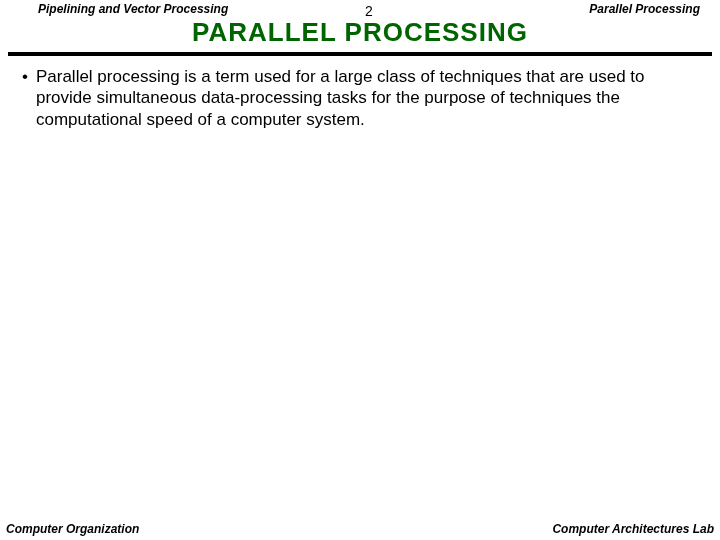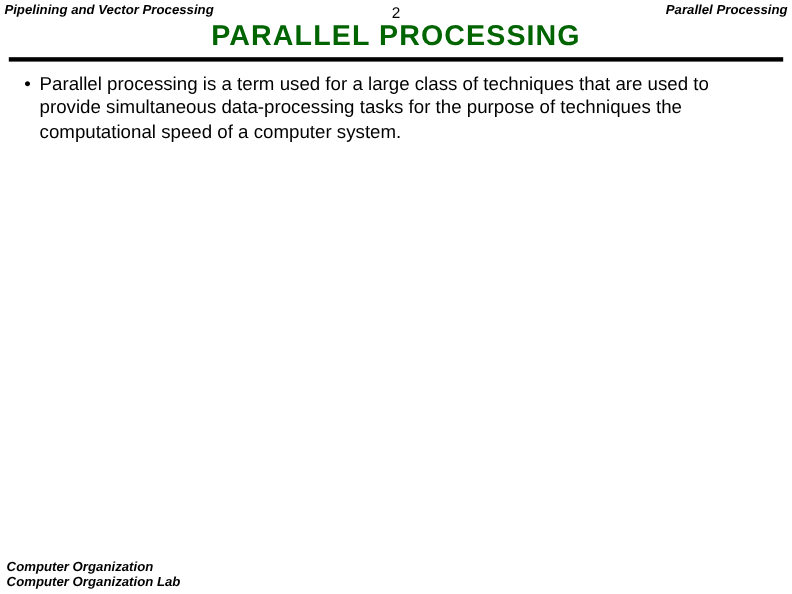--- a/index.html
+++ b/index.html
@@ -8,24 +8,25 @@
     height: 540px;
     background: #ffffff;
     font-family: Arial, Helvetica, sans-serif;
     position: relative;
     overflow: hidden;
   }
   .header-row {
     display: flex;
     justify-content: flex-start;
     align-items: flex-start;
-    padding: 2px 4px 0 4px;
+    padding: 2px 20px 0 4px;
     font-size: 12px;
     font-weight: bold;
     font-style: italic;
+    margin-left: 34px;
   }
   .header-left { flex: 1; text-align: left; }
   .header-center { flex: 0 0 auto; text-align: center; font-style: normal; font-weight: normal; font-size: 14px; margin-top: 1px; }
   .header-right { flex: 1; text-align: right; }
   .title {
     text-align: center;
     font-size: 26px;
     font-weight: bold;
     color: #006400;
     letter-spacing: 1px;
@@ -54,21 +55,20 @@
     position: absolute;
     bottom: 4px;
     left: 0;
     right: 0;
     display: flex;
     justify-content: space-between;
     padding: 0 6px;
     font-size: 12px;
     font-weight: bold;
     font-style: italic;
-    flex-direction: column;
   }
 </style>
 </head>
 <body>
 
 <div class="header-row">
   <div class="header-left">Pipelining and Vector Processing</div>
   <div class="header-center">2</div>
   <div class="header-right">Parallel Processing</div>
 </div>
@@ -79,14 +79,14 @@
 
 <div class="content">
   <div class="bullet">
     <span class="dot">•</span>
     <span>Parallel processing is a term used for a large class of techniques that are used to provide simultaneous data-processing tasks for the purpose of techniques the computational speed of a computer system.</span>
   </div>
 </div>
 
 <div class="footer-row">
   <div>Computer Organization</div>
-  <div>Computer Organization Lab</div>
+  <div>Computer Architectures Lab</div>
 </div>
 
 </body></html>

